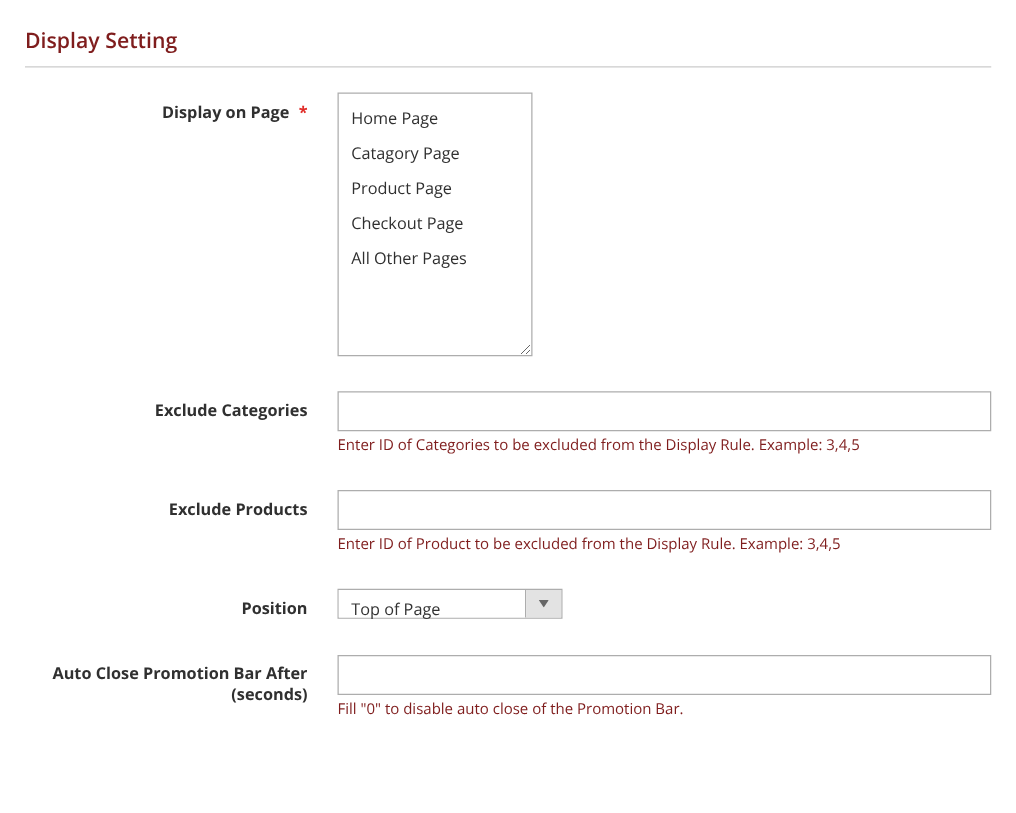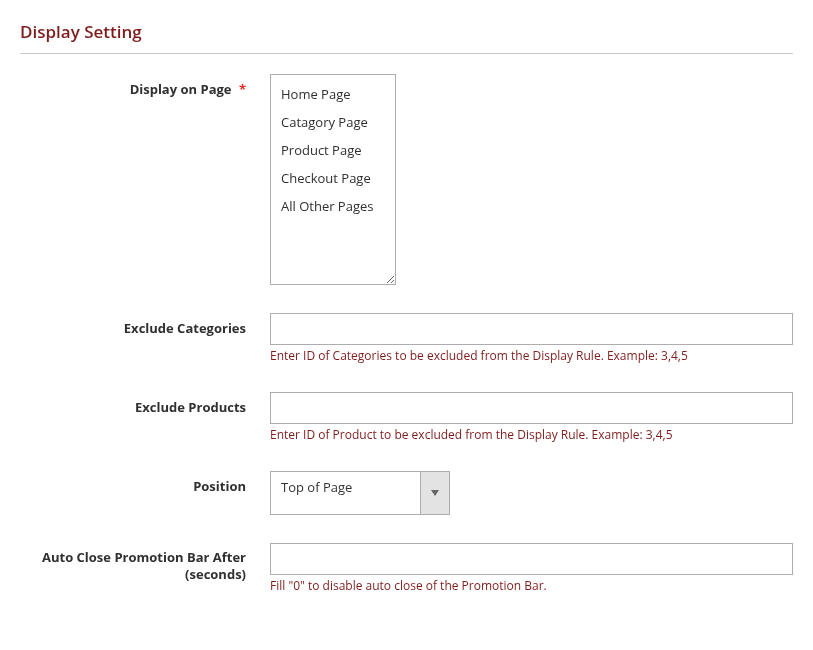--- a/index.html
+++ b/index.html
@@ -44,21 +44,21 @@
       color: #e02b27;
       font-size: 13px;
       margin-left: 4px;
     }
     .field-control {
       flex: 1;
       min-width: 0;
     }
     .multiselect {
       border: 1px solid #adadad;
-      width: 126px;
+      width: 156px;
       height: 211px;
       padding: 5px 0;
       resize: both;
       overflow: auto;
       position: relative;
     }
     .multiselect-option {
       padding: 5px 10px;
       font-size: 13px;
       color: #303030;
@@ -74,21 +74,21 @@
     }
     .note {
       font-size: 12px;
       color: #7f1d1d;
       margin-top: 2px;
     }
     .select-wrapper {
       display: inline-flex;
       align-items: stretch;
       border: 1px solid #adadad;
-      height: 44px;
+      height: 24px;
     }
     .select-display {
       padding: 6px 10px;
       font-size: 13px;
       min-width: 150px;
       border-right: 1px solid #adadad;
       background: #fff;
     }
     .select-arrow {
       width: 28px;

